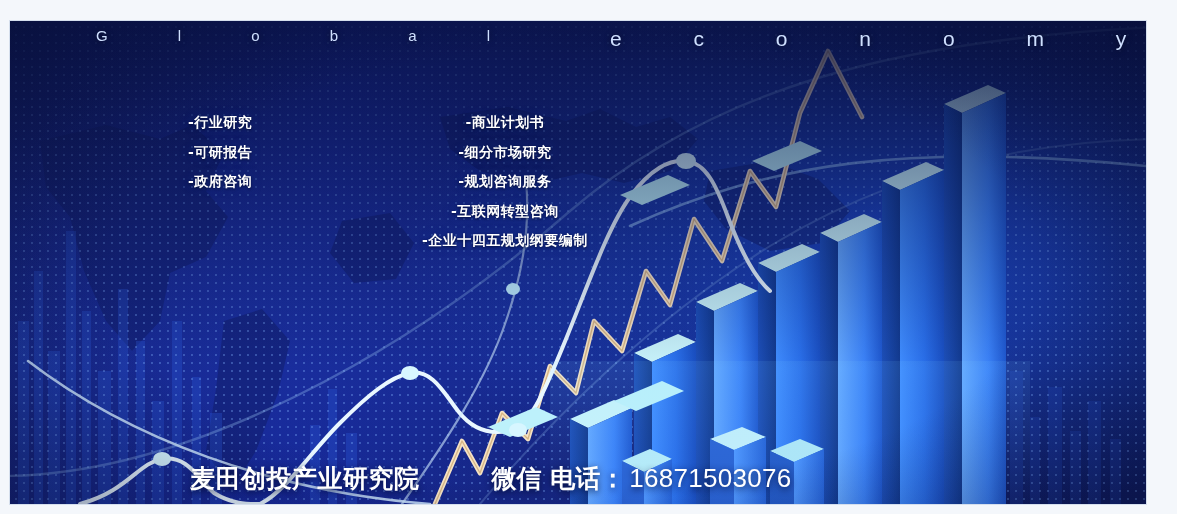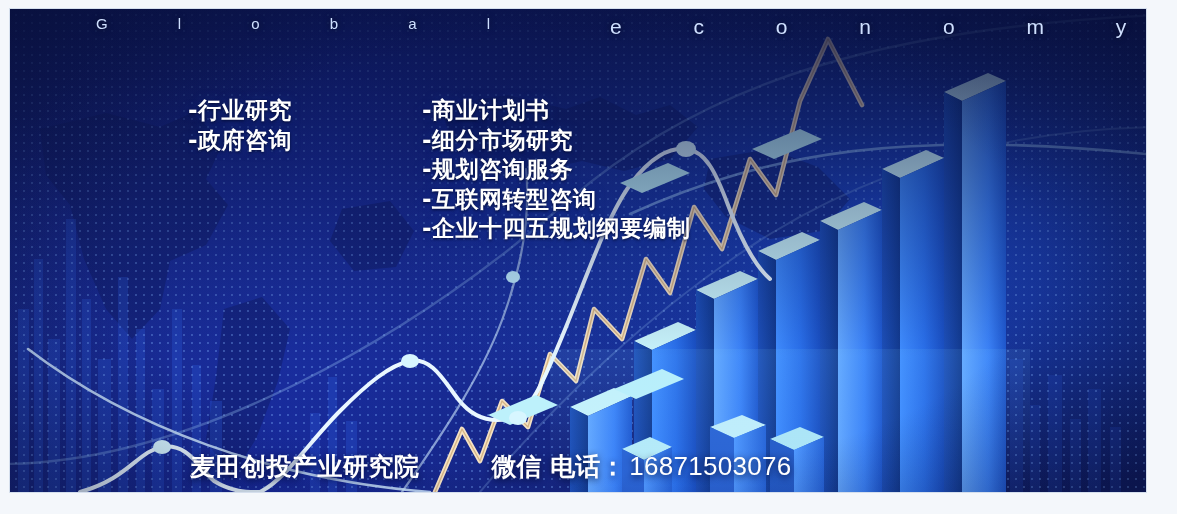--- a/index.html
+++ b/index.html
@@ -7,21 +7,21 @@
 
   
   #banner{
     position:relative;
     width:1177px;height:514px;
     background:#f4f7fb;
     overflow:hidden;
   }
   #stage{
     position:absolute;
-    left:10px;top:9px;
+    left:10px;top:21px;
     width:1136px;height:483px;
     overflow:hidden;
     background:#8b5cf6;
     box-shadow:0 0 0 1px rgba(210,220,235,.9);
   }
 
   
   .layer{position:absolute;left:0;top:0;width:100%;height:100%;}
 
   
@@ -84,23 +84,24 @@
     text-shadow:0 0 6px rgba(0,0,0,.5);
     white-space:nowrap;
   }
 
   
   .svc-col{position:absolute;color:#ffffff;font-weight:700;
     font-family:"DejaVu Sans","Liberation Sans",sans-serif;}
   .svc-left{left:178px;top:87px;}
   .svc-right{left:412px;top:87px;}
   .svc-item{
-    font-size:23px;line-height:29.5px;white-space:nowrap;
+    font-size:14px;line-height:29.5px;white-space:nowrap;
     text-shadow:0 1px 3px rgba(2,8,40,.85), 0 0 10px rgba(20,50,140,.6);
     letter-spacing:.5px;
+    text-align:center;
   }
 
   
   .slogan{
     position:absolute;left:172px;top:296px;
     font-size:107px;line-height:118px;
     font-weight:700;color:#ffffff;
     font-family:"DejaVu Sans","Liberation Sans",sans-serif;
     white-space:nowrap;letter-spacing:2px;
     text-shadow:0 4px 16px rgba(3,10,50,.72), 0 0 26px rgba(30,70,180,.45);
@@ -325,20 +326,21 @@
 
     <div class="layer bg-topshade"></div>
     <div class="layer bg-vign"></div>
 
     <div class="headline-global">G l o b a l</div>
 
     <div class="headline-economy">e c o n o m y</div>
 
     <div class="svc-col svc-left">
       <div class="svc-item">-行业研究</div>
+      <div class="svc-item">-可研报告</div>
       <div class="svc-item">-政府咨询</div>
     </div>
 
     <div class="svc-col svc-right">
       <div class="svc-item">-商业计划书</div>
       <div class="svc-item">-细分市场研究</div>
       <div class="svc-item">-规划咨询服务</div>
       <div class="svc-item">-互联网转型咨询</div>
       <div class="svc-item">-企业十四五规划纲要编制</div>
     </div>

